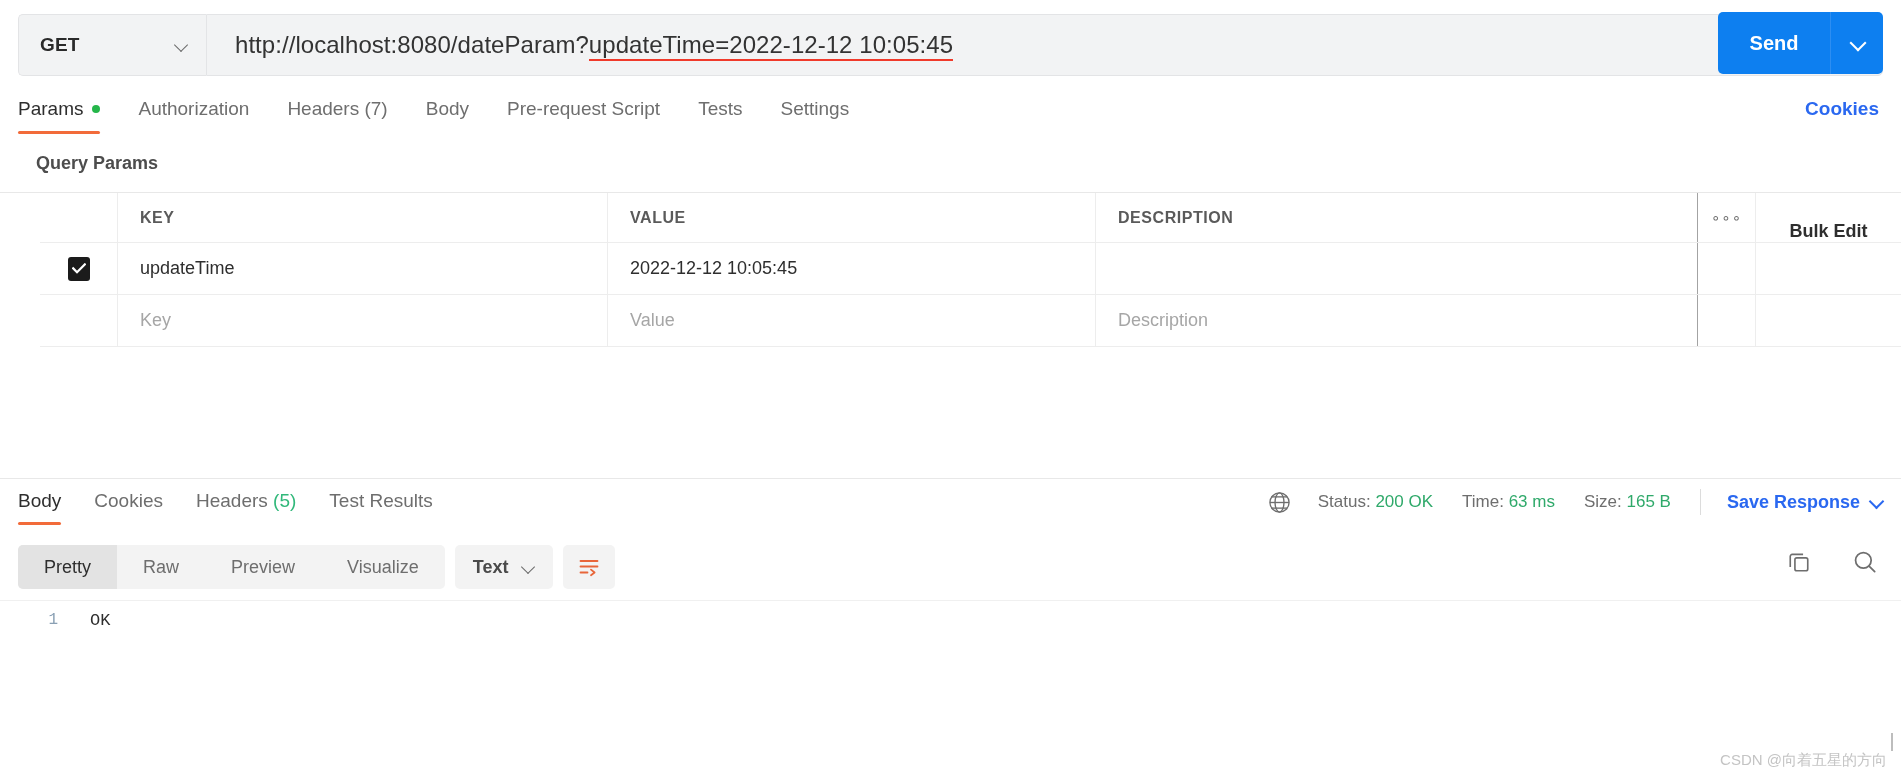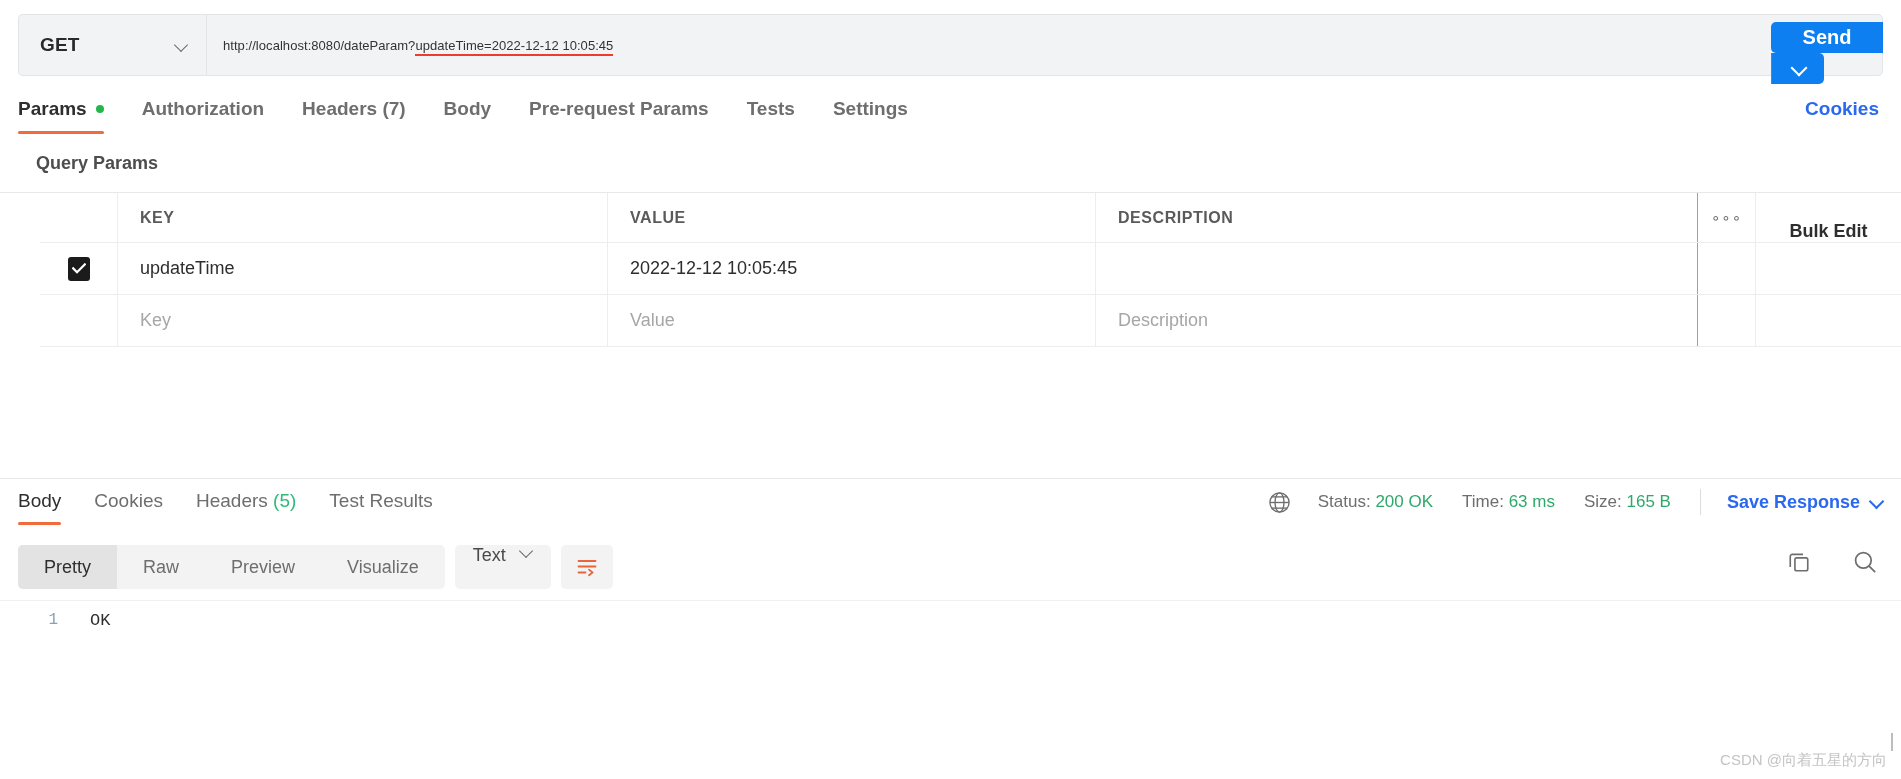--- a/index.html
+++ b/index.html
@@ -42,29 +42,30 @@
     background: #f2f3f4;
     border: 1px solid #e3e4e6;
     border-left: 1px solid #e3e4e6;
     border-radius: 0 5px 5px 0;
     display: flex; align-items: center;
     padding: 0 16px;
     position: relative;
     overflow: hidden;
   }
   .url-text {
-    font-size: 13px; color: #333; white-space: nowrap;
+    font-size: 24px; color: #333; white-space: nowrap;
     letter-spacing: .05px;
+    margin-left: 12px;
   }
   .url-text .plain { color: #333; }
   .url-text .query { color: #333; border-bottom: 2.5px solid #f03a2b; padding-bottom: 1px; }
 
   .send-group {
-    position: absolute; right: 18px; top: 22px;
-    display: flex; height: 62px; flex-direction: column;
+    position: absolute; right: 18px; top: 12px;
+    display: flex; height: 62px;
   }
   .send-btn {
     width: 112px; height: 62px;
     background: #0d7ff0;
     border: none; border-radius: 5px 0 0 5px;
     color: #fff; font-size: 20px; font-weight: bold;
     font-family: "Liberation Sans", sans-serif;
     cursor: pointer;
     display: flex; align-items: center; justify-content: center;
   }
@@ -90,21 +91,21 @@
     width: 1865px; height: 44px;
     display: flex; align-items: flex-start;
   }
   .rtab {
     position: relative;
     font-size: 19px; color: #6e6e6e;
     padding: 4px 0 14px 0;
     margin-right: 38px;
     cursor: pointer;
     white-space: nowrap;
-    display: flex; align-items: center; gap: 9px; font-weight: bold;
+    display: flex; align-items: center; gap: 9px;
   }
   .rtab.active { color: #2e2e2e; }
   .rtab.active::after {
     content: ""; position: absolute; left: 0; right: 0; bottom: 0;
     height: 3px; background: #f26b3a; border-radius: 2px;
   }
   .dot-green { width: 8px; height: 8px; border-radius: 50%; background: #25b64a; display: inline-block; }
   .cookies-link {
     position: absolute; right: 22px; top: 98px;
     font-size: 19px; font-weight: bold; color: #2a68f0;
@@ -186,21 +187,21 @@
     display: flex; background: #f3f3f3; border-radius: 5px; overflow: hidden; height: 44px;
   }
   .seg-btn {
     height: 44px; padding: 0 26px; display: flex; align-items: center; justify-content: center;
     font-size: 18px; color: #6e6e6e; cursor: pointer; background: transparent; border: none;
     font-family: "Liberation Sans", sans-serif;
   }
   .seg-btn.active { background: #e3e3e3; color: #2e2e2e; }
   .fmt-select {
     margin-left: 10px; height: 44px; background: #f3f3f3; border-radius: 5px;
-    display: flex; gap: 14px; padding: 0 18px; cursor: pointer;
+    display: flex; align-items: center; gap: 14px; padding: 0 18px; cursor: pointer; font-weight: bold;
   }
   .fmt-label { font-size: 18px; color: #4a4a4a; }
   .wrap-btn {
     margin-left: 10px; width: 52px; height: 44px; background: #f3f3f3; border-radius: 5px;
     display: flex; align-items: center; justify-content: center; cursor: pointer;
   }
   .right-icons { position: absolute; right: 22px; top: 548px; display: flex; align-items: center; gap: 38px; }
   .icon-btn { cursor: pointer; display: flex; align-items: center; justify-content: center; }
 
   
@@ -247,21 +248,21 @@
     <div class="rtab">
       <span>Authorization</span>
     </div>
     <div class="rtab">
       <span>Headers (7)</span>
     </div>
     <div class="rtab">
       <span>Body</span>
     </div>
     <div class="rtab">
-      <span>Pre-request Params</span>
+      <span>Pre-request Script</span>
     </div>
     <div class="rtab">
       <span>Tests</span>
     </div>
     <div class="rtab">
       <span>Settings</span>
     </div>
   </div>
   <div class="cookies-link">Cookies</div>
 

